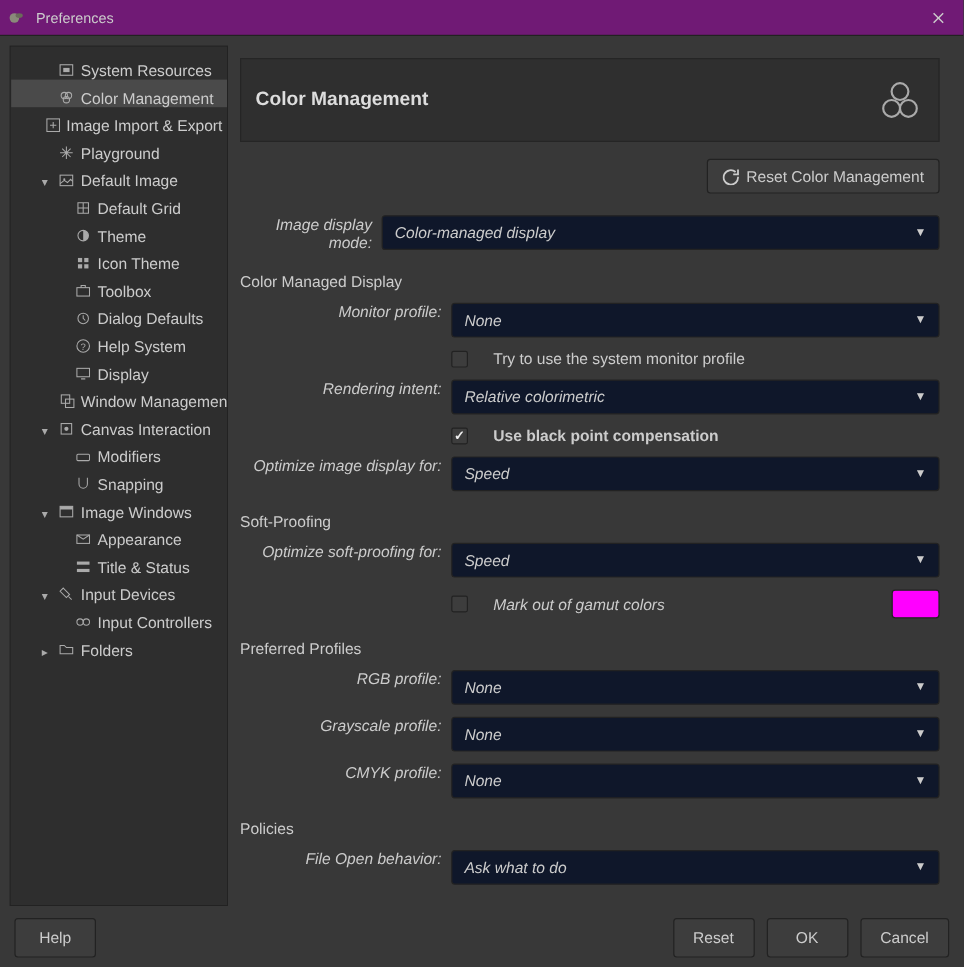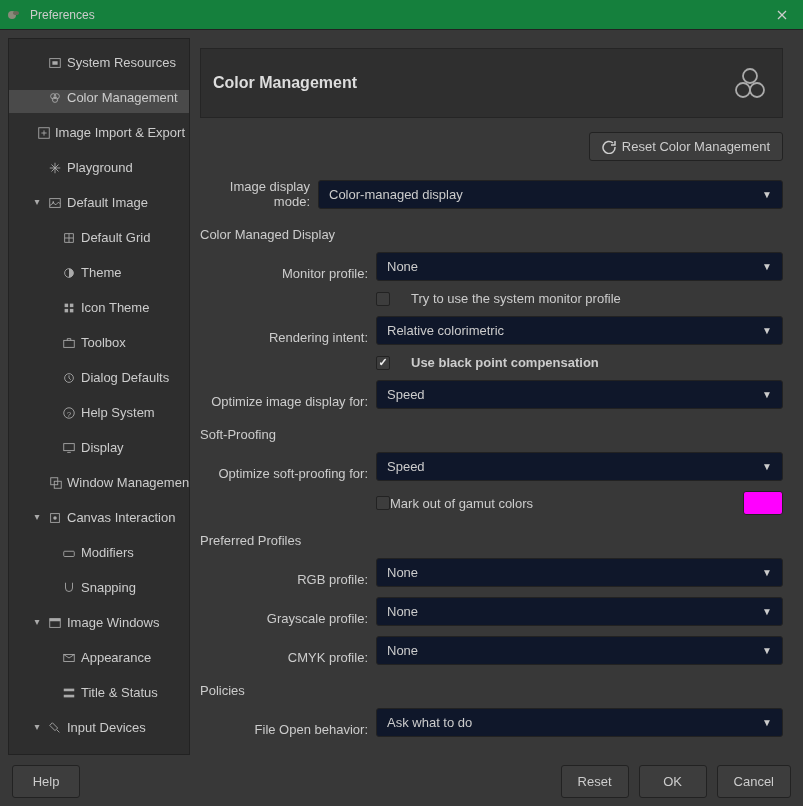--- a/index.html
+++ b/index.html
@@ -13,21 +13,21 @@
     color: #c8c8c8;
     width: 803px;
     height: 806px;
     overflow: hidden;
     font-size: 13px;
     display: flex;
     flex-direction: column;
   }
   .titlebar {
     height: 30px;
-    background: #15803d;
+    background: #701a75;
     display: flex;
     align-items: center;
     padding: 0 6px;
     border-bottom: 1px solid #222;
   }
   .titlebar .app-icon {
     width: 16px;
     height: 16px;
     margin-right: 8px;
     display: inline-block;
@@ -61,26 +61,25 @@
   }
   .sidebar {
     width: 182px;
     background: #2e2e2e;
     border: 1px solid #222;
     overflow-y: auto;
     padding: 4px 0;
   }
   .tree-row {
     display: flex;
-    align-items: flex-start;
+    align-items: flex-end;
     height: 23px;
     padding: 0 4px;
     cursor: pointer;
     white-space: nowrap;
-    margin-top: 12px;
   }
   .tree-row.selected {
     background: #4a4a4a;
   }
   .tree-expander {
     width: 12px;
     height: 12px;
     display: flex;
     align-items: center;
     justify-content: center;
@@ -142,22 +141,23 @@
     font-size: 13px;
     padding: 6px 12px;
     border-radius: 3px;
     cursor: pointer;
     display: inline-flex;
     align-items: center;
     gap: 6px;
   }
   .form-row {
     display: flex;
-    align-items: flex-end;
+    align-items: flex-start;
     margin-bottom: 10px;
+    font-style: italic;
   }
   .form-label {
     width: 118px;
     text-align: right;
     color: #ccc;
     padding-right: 8px;
     font-size: 13px;
   }
   .section-row .form-label {
     width: 166px;
@@ -220,21 +220,21 @@
     height: 24px;
     background: #ff00ff;
     border: 1px solid #222;
     border-radius: 3px;
     cursor: pointer;
   }
   .checkbox-inline {
     display: flex;
     align-items: center;
     flex: 1;
-    gap: 0;
+    gap: 21px;
   }
   .bottom-bar {
     display: flex;
     padding: 2px 4px 0 4px;
     margin-top: 8px;
   }
   .bottom-left { flex:1; }
   .bottom-right { display:flex; gap:10px; }
   .bottom-bar .btn {
     min-width: 68px;

